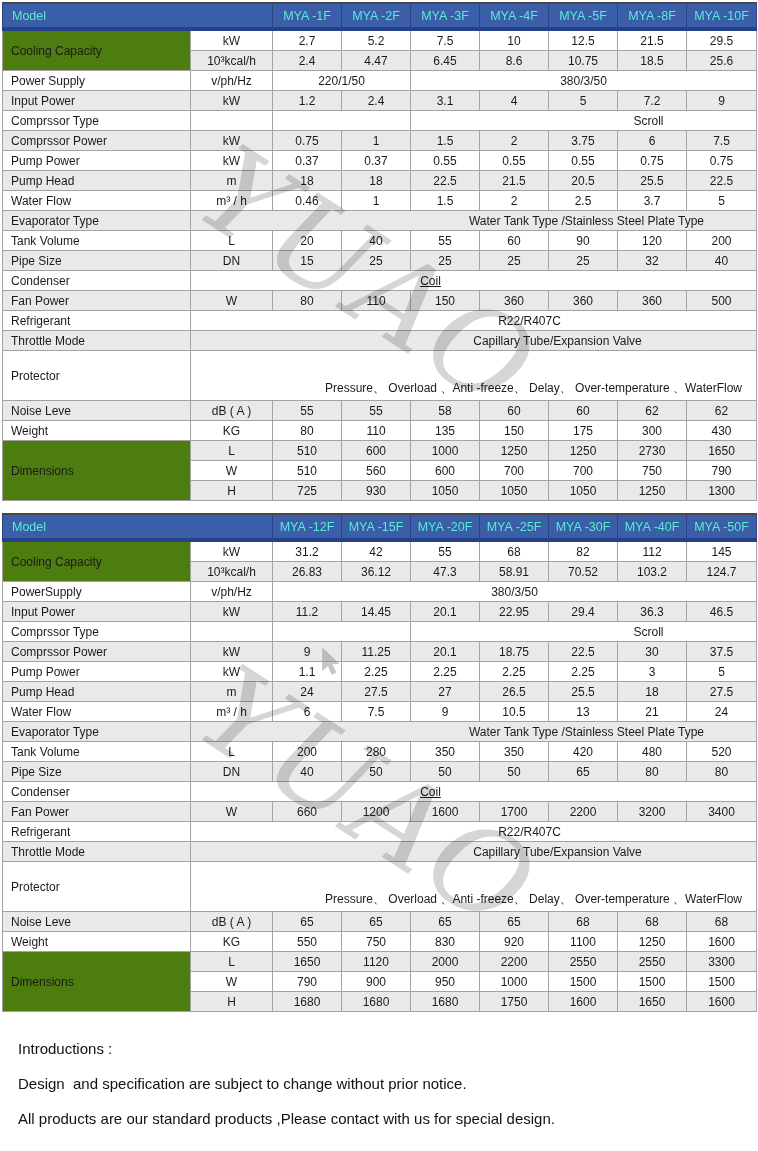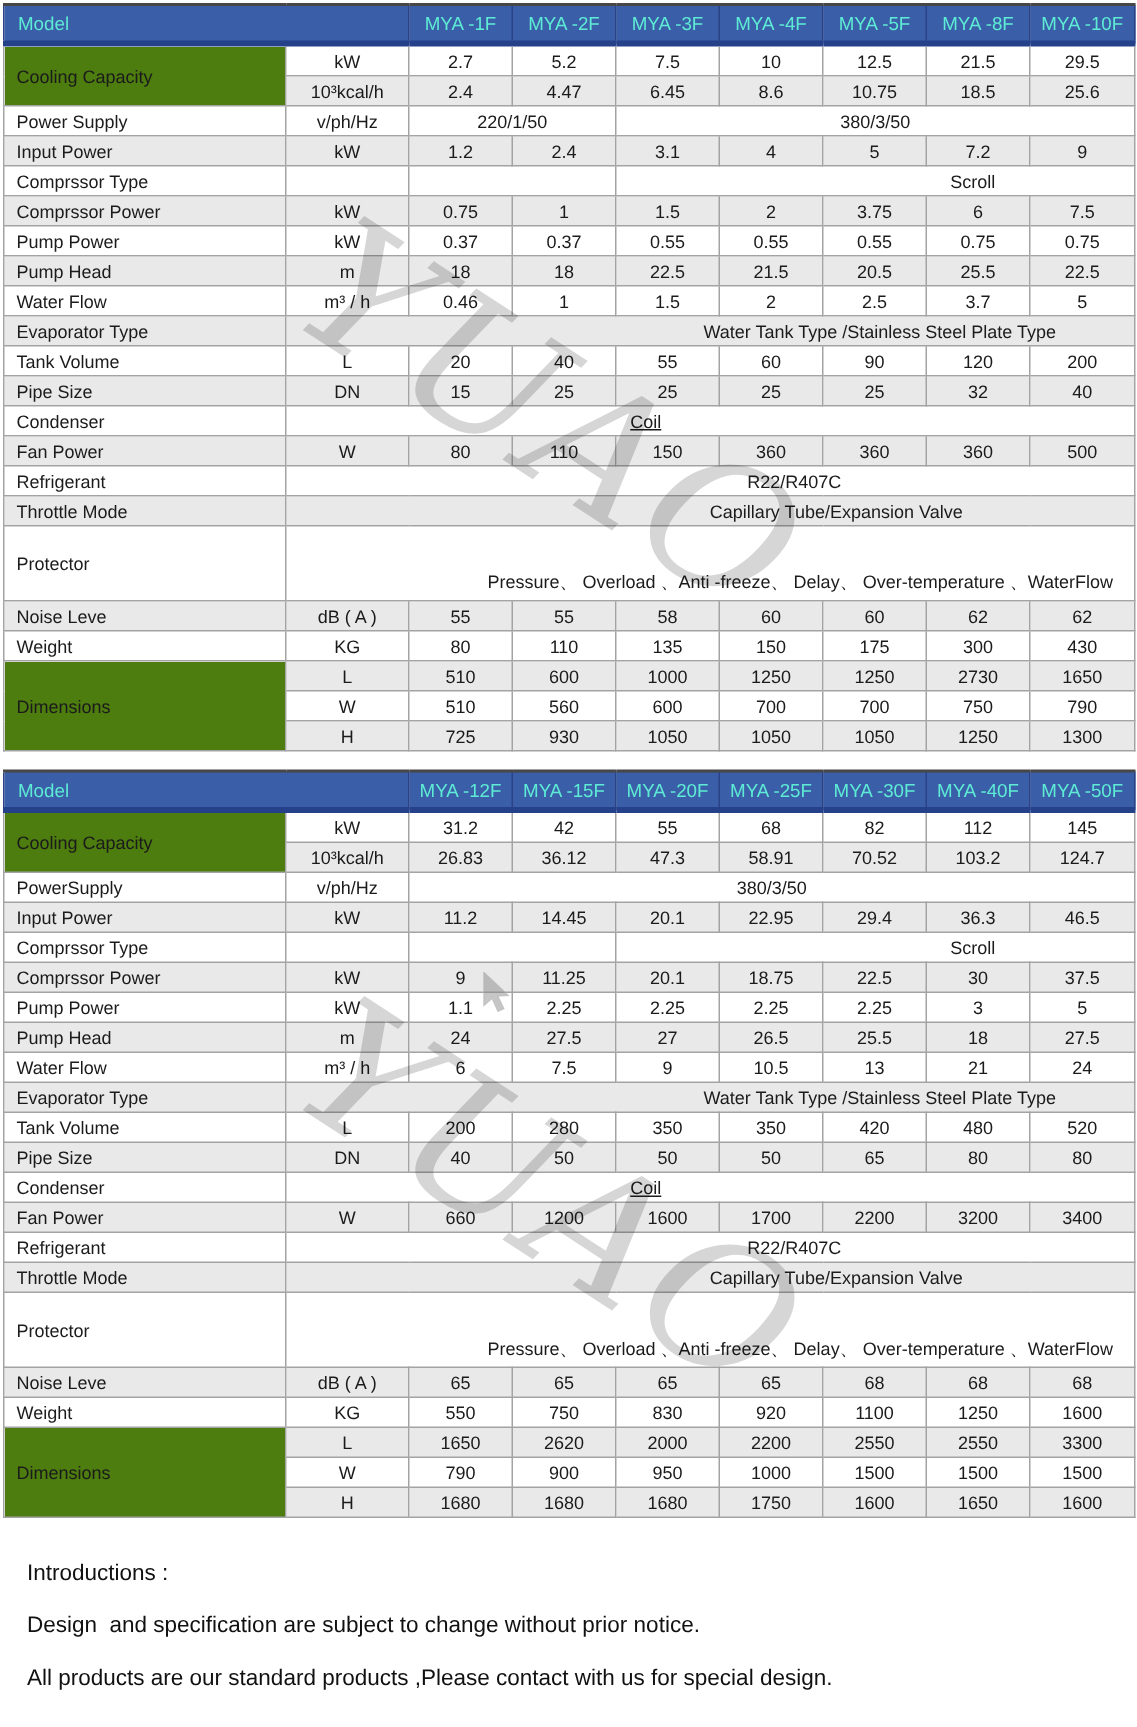--- a/index.html
+++ b/index.html
@@ -457,21 +457,21 @@
           <td class="val">830</td>
           <td class="val">920</td>
           <td class="val">1100</td>
           <td class="val">1250</td>
           <td class="val">1600</td>
         </tr>
         <tr>
           <td class="lbl lbl-span" rowspan="3">Dimensions</td>
           <td class="unit alt">L</td>
           <td class="val alt">1650</td>
-          <td class="val alt">2620</td>
+          <td class="val alt">1120</td>
           <td class="val alt">2000</td>
           <td class="val alt">2200</td>
           <td class="val alt">2550</td>
           <td class="val alt">2550</td>
           <td class="val alt">3300</td>
         </tr>
         <tr>
           <td class="unit">W</td>
           <td class="val">790</td>
           <td class="val">900</td>

